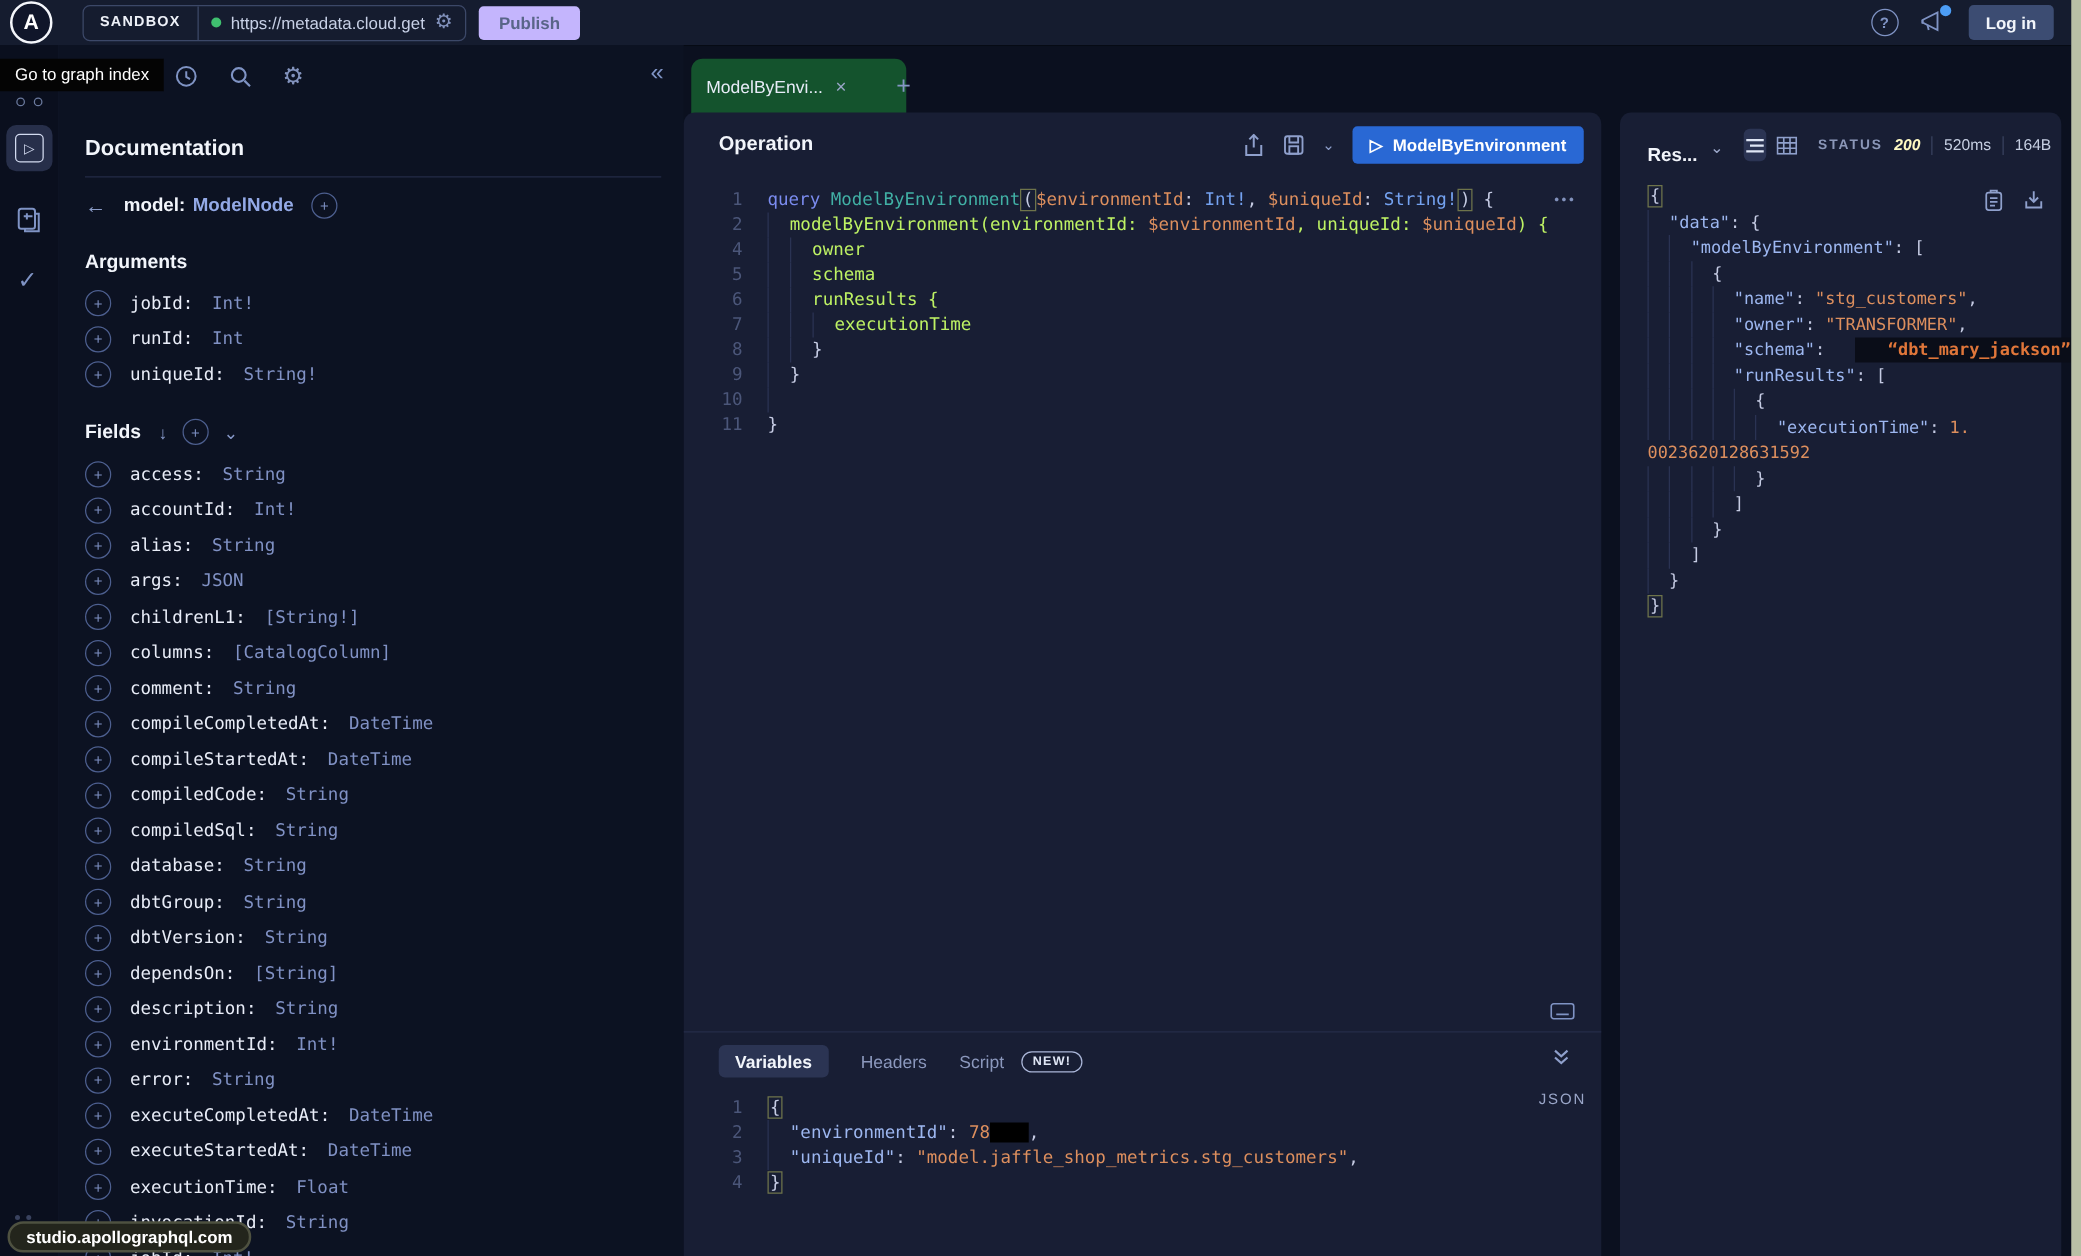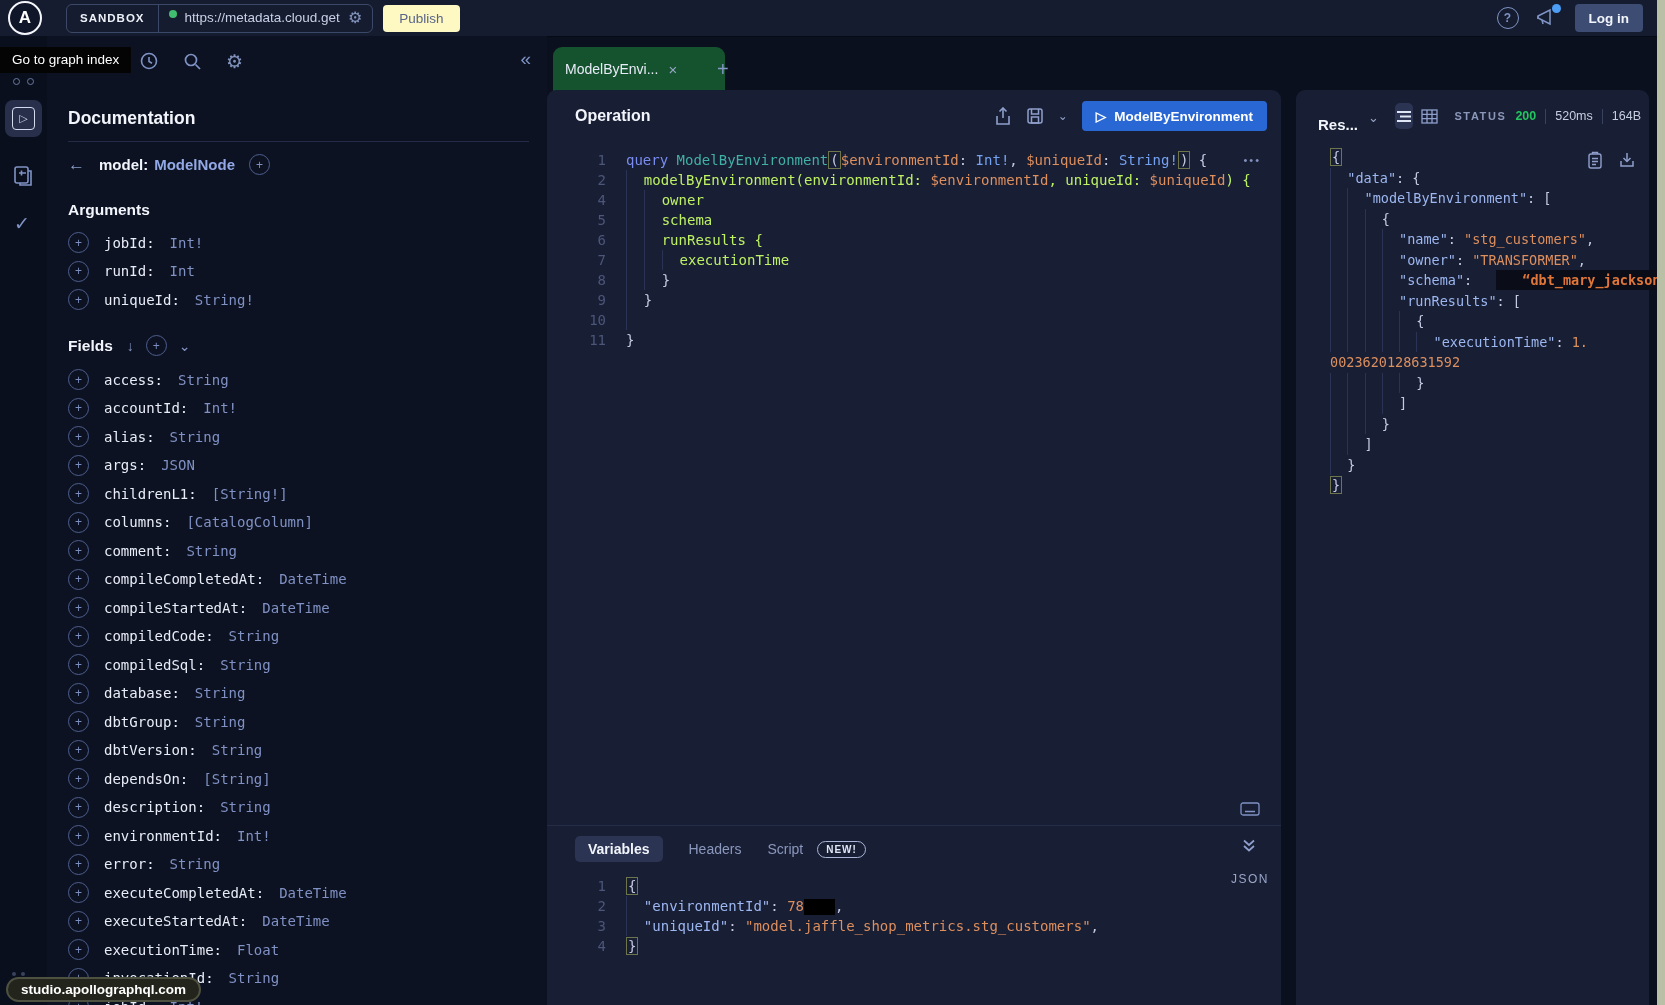--- a/index.html
+++ b/index.html
@@ -1,35 +1,35 @@
 <!DOCTYPE html>
 <html><head>
 <meta charset="utf-8">
 <style>
   html,body{margin:0;padding:0;background:#05070e;}
   #app{position:relative;width:1665px;height:1005px;background:#0b101f;overflow:hidden;
        font-family:"Liberation Sans",sans-serif;color:#dfe5f3;}
-  .mono{font-family:"DejaVu Sans Mono",monospace;padding-left:12px;}
+  .mono{font-family:"DejaVu Sans Mono",monospace;}
 
   
   #topbar{position:absolute;left:0;top:0;width:1657px;height:36px;background:#151c2f;
           border-bottom:1px solid #060a14;display:flex;align-items:center;}
   #logo{width:30px;height:30px;border:2px solid #f4f6fb;border-radius:50%;margin-left:8px;
         display:flex;align-items:center;justify-content:center;font-weight:bold;font-size:17px;color:#fff;
         background:#10162a;}
   #urlgroup{display:flex;align-items:center;height:27px;border:1px solid #3c4868;border-radius:6px;
             margin-left:24px;overflow:hidden;}
   #sandbox-badge{padding:0 13px;height:100%;display:flex;align-items:center;border-right:1px solid #3c4868;
                  font-size:11.5px;font-weight:bold;letter-spacing:1px;color:#eef1f8;}
-  #urlbox{display:flex;align-items:flex-start;gap:8px;padding:0 10px;}
+  #urlbox{display:flex;align-items:center;gap:8px;padding:0 10px;}
   .greendot{width:8px;height:8px;border-radius:50%;background:#3fbf6f;}
   #url-text{font-size:13.5px;color:#c7d0e6;white-space:nowrap;}
   .gear-glyph{font-size:16px;color:#8292bc;line-height:1;}
-  #publish-btn{margin-left:10px;height:27px;padding:0 16px;background:#fef9c3;border:none;border-radius:4px;
-               color:#596588;font-size:13.5px;font-weight:normal;display:flex;align-items:center;}
+  #publish-btn{margin-left:10px;height:27px;padding:0 16px;background:#c4b5fd;border:none;border-radius:4px;
+               color:#596588;font-size:13.5px;font-weight:bold;display:flex;align-items:center;}
   #topbar-right{margin-left:auto;display:flex;align-items:center;gap:16px;margin-right:14px;}
   .help-circle{width:20px;height:20px;border:1.5px solid #7f93c4;border-radius:50%;color:#7f93c4;
                display:flex;align-items:center;justify-content:center;font-size:12px;font-weight:bold;}
   .mega-wrap{position:relative;width:24px;height:22px;color:#7f93c4;}
   .mega-dot{position:absolute;right:-2px;top:-3px;width:9px;height:9px;border-radius:50%;background:#4c9df5;}
   #login-btn{height:28px;padding:0 14px;background:#3c4c72;border:none;border-radius:4px;color:#f2f5fb;
              font-size:13.5px;font-weight:bold;}
 
   
   #rail{position:absolute;left:0;top:36px;width:47px;height:969px;background:#0a0f1e;border-right:1px solid #1c2440;}
@@ -115,21 +115,21 @@
   #resp-panel{position:absolute;left:749px;top:54px;width:353px;bottom:0;background:#181e34;border-radius:9px 9px 0 0;}
   #resp-header{display:flex;align-items:center;height:52px;padding:0 8px 0 22px;}
   #resp-title{font-size:15px;font-weight:bold;color:#f2f5fb;margin-top:16px;}
   .resp-chev{font-size:13px;color:#9aa6c8;margin:2px 0 0 10px;}
   .view-toggle{width:28px;height:26px;border-radius:5px;display:flex;align-items:center;justify-content:center;
                color:#aebadd;margin-left:16px;}
   .view-toggle.active{background:#2b3453;color:#dfe6f5;}
   .view-toggle.plain{margin-left:8px;color:#8fa0cc;}
   #resp-meta{display:flex;align-items:center;margin-left:16px;gap:9px;}
   #status-label{font-size:11px;letter-spacing:1.6px;color:#8b97b8;font-weight:bold;}
-  #status-code{font-size:12.5px;color:#22c55e;font-weight:bold;}
+  #status-code{font-size:12.5px;color:#fef9c3;font-weight:bold;font-style:italic;}
   .meta-bar{width:1px;height:15px;background:#38425f;}
   .meta-val{font-size:12.5px;color:#c6cfe2;}
   #resp-body{position:relative;padding:5px 0 0 22px;}
   .resp-icons{position:absolute;top:9px;right:14px;display:flex;gap:16px;color:#8fa0cc;}
 
   
   #tooltip{position:absolute;left:0;top:47px;background:#040404;color:#fff;font-size:13.5px;
            padding:5px 12px 6px 12px;z-index:30;}
   #status-pill{position:absolute;left:6px;bottom:3px;background:#23251c;border:2px solid #4e5140;
                border-radius:13px;padding:3px 13px;font-size:13.5px;font-weight:bold;color:#fff;z-index:30;}

